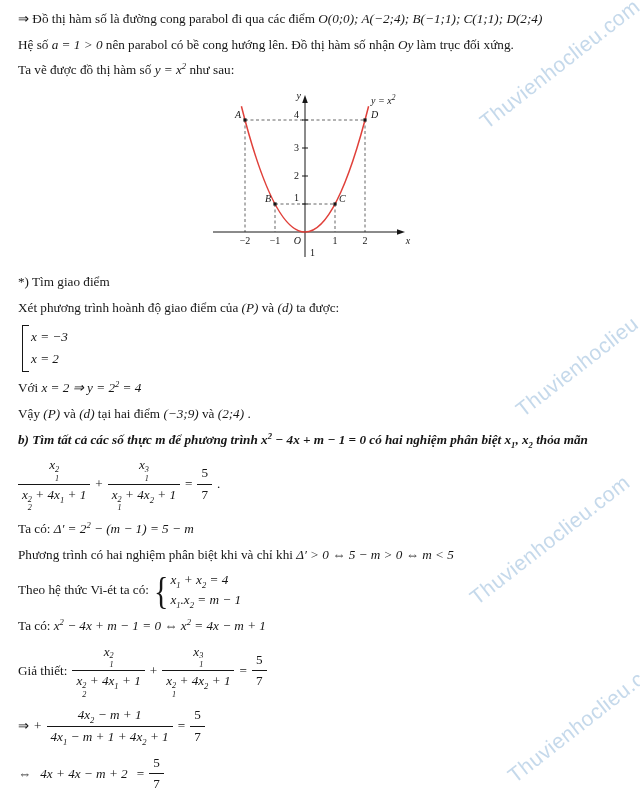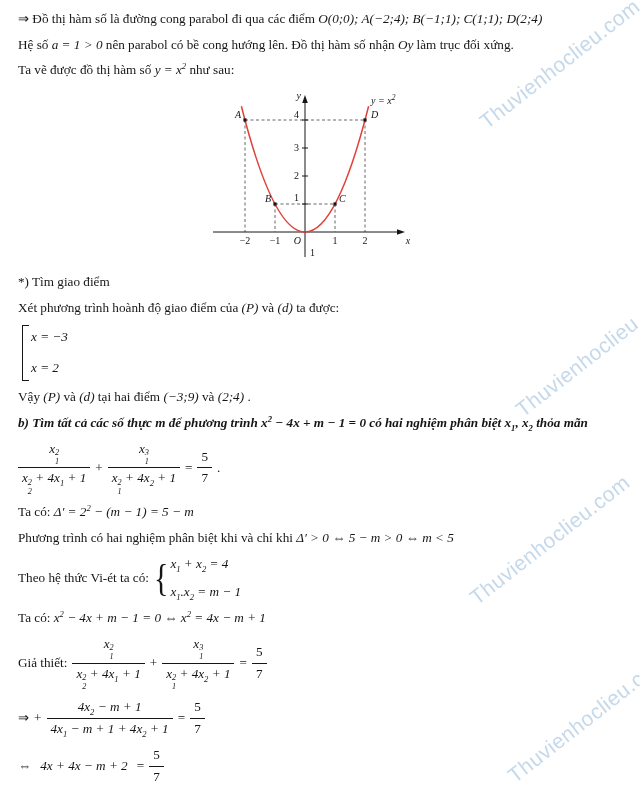--- a/index.html
+++ b/index.html
@@ -8,27 +8,27 @@
     font-family:"Liberation Serif",serif;font-size:13.2px;color:#161616;
   }
   .page{position:relative;z-index:1;padding:10px 18px 0 18px}
   .row{margin:0 0 7px 0;line-height:1.42}
   .eq{display:flex;align-items:center;gap:5px;flex-wrap:nowrap}
   .m{font-style:italic}
   sup,sub{font-size:0.65em;line-height:0}
   .frac{display:inline-flex;flex-direction:column;text-align:center;vertical-align:middle}
   .frac .num{border-bottom:1.1px solid #161616;padding:0 4px 1px 4px}
   .frac .den{padding:1px 4px 0 4px}
-  .cases{display:inline-flex;flex-direction:column;gap:13px;margin-left:4px;padding:3px 4px 3px 8px;
+  .cases{display:inline-flex;flex-direction:column;gap:4px;margin-left:4px;padding:3px 4px 3px 8px;
          border-left:1.5px solid #161616;position:relative;vertical-align:middle}
   .cases::before,.cases::after{content:"";position:absolute;left:0;width:6px;height:1.5px;background:#161616}
   .cases::before{top:0}.cases::after{bottom:0}
   .system{display:inline-flex;align-items:center}
   .brace{font-size:30px;line-height:1;transform:scaleY(1.25);margin-right:2px;font-weight:400}
-  .sysrows{display:inline-flex;flex-direction:column;gap:10px}
+  .sysrows{display:inline-flex;flex-direction:column;gap:1px}
   .bold{font-weight:400}
   .bi{font-weight:700;font-style:italic}
   .st{display:inline-flex;flex-direction:column;align-items:flex-start;font-size:0.62em;line-height:1.05;
       vertical-align:-0.32em;font-style:italic}
   .wm{position:absolute;z-index:0;color:rgba(139,180,215,0.5);font-family:"Liberation Sans",sans-serif;
       font-size:21px;white-space:nowrap;transform:rotate(-38deg);letter-spacing:0.5px;pointer-events:none}
   .graph-wrap{display:flex;justify-content:center;margin:2px 0 8px 0}
   .gt{font-size:10px;fill:#161616;font-family:"Liberation Serif",serif}
   .gi{font-style:italic}
 </style>
@@ -122,20 +122,24 @@
   </p>
 
   <p class="row eq">
     <span class="cases">
       <span class="m">x = −3</span>
       <span class="m">x = 2</span>
     </span>
   </p>
 
 
+  <p class="row">
+    <span>Với </span>
+    <span class="m">x = 2 ⇒ y = 2<sup>2</sup> = 4</span>
+  </p>
 
   <p class="row">
     <span>Vậy </span>
     <span class="m">(P)</span>
     <span> và </span>
     <span class="m">(d)</span>
     <span> tại hai điểm </span>
     <span class="m">(−3;9)</span>
     <span> và </span>
     <span class="m">(2;4)</span>

